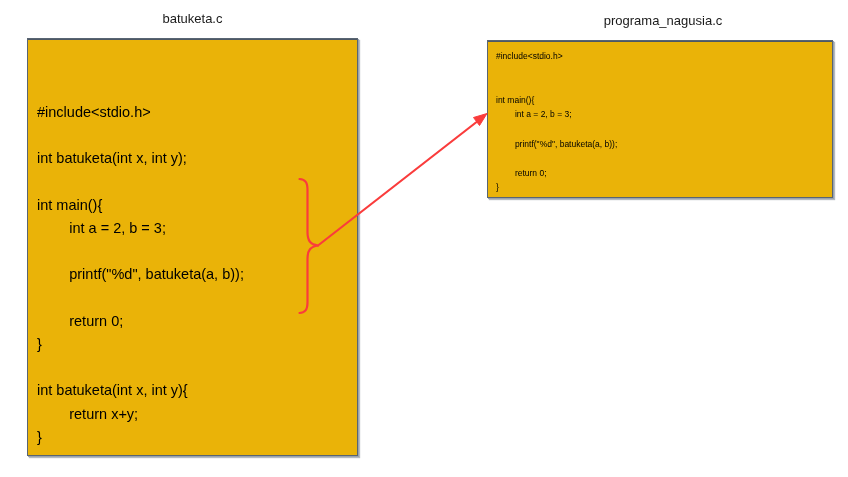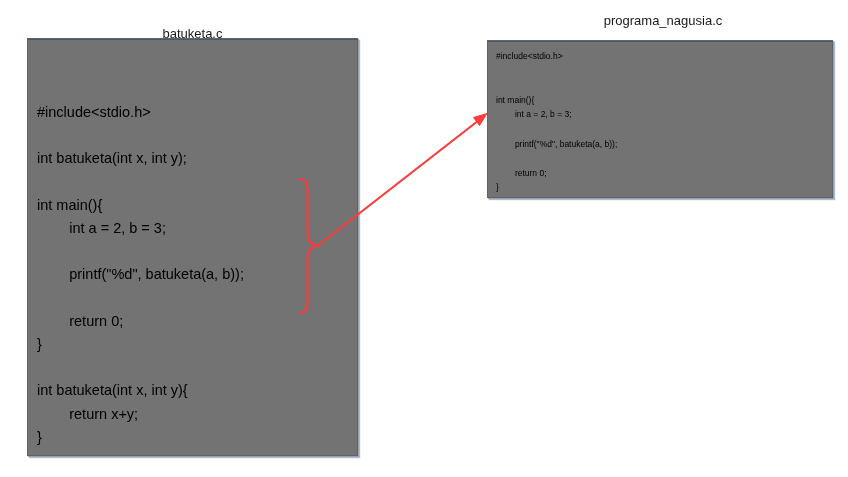--- a/index.html
+++ b/index.html
@@ -23,27 +23,27 @@
 
   
   .file-title {
     position: absolute;
     font-size: 13px;
     line-height: 16px;
     color: #1a1a1a;
     white-space: nowrap;
     text-align: center;
   }
-  #title-left  { left: 27px;  width: 331px; top: 26px; }
+  #title-left  { left: 27px;  width: 331px; top: 11px; }
   #title-right { left: 490px; width: 346px; top: 13px; }
 
   
   .code-box {
     position: absolute;
-    background: #737373;
+    background: #eab308;
     border: 1px solid #596572;
     box-sizing: border-box;
     box-shadow: 1px 1px 0 0 #9aa3ad, 2px 2px 1px 0 rgba(120,130,140,.55);
     overflow: hidden;
   }
   .code-box .inner-top-rule {
     position: absolute;
     left: 0; right: 0; top: 0;
     height: 1px;
     background: #4d5866;

